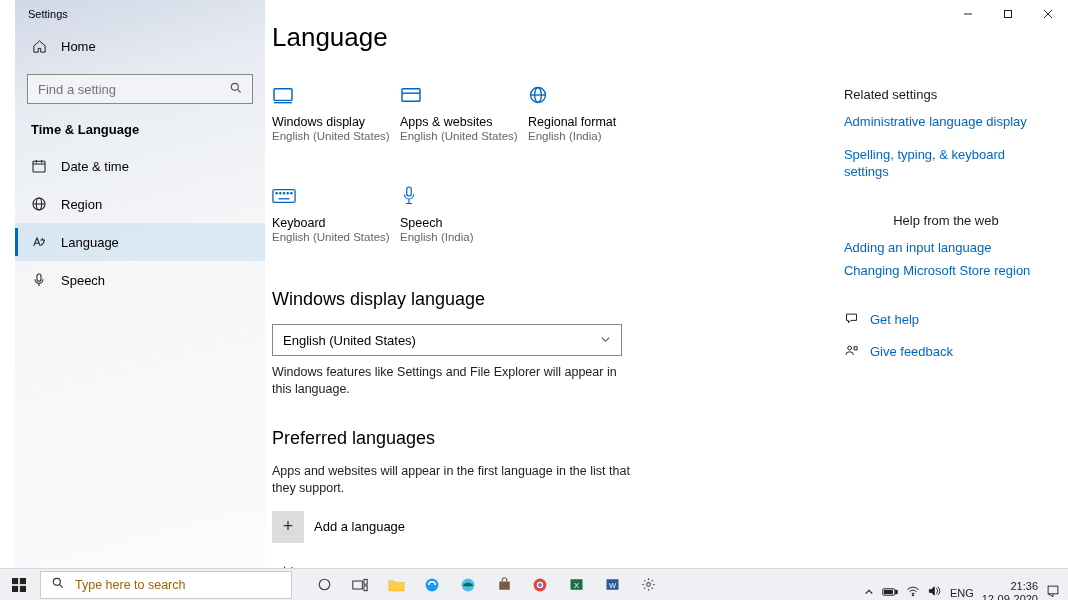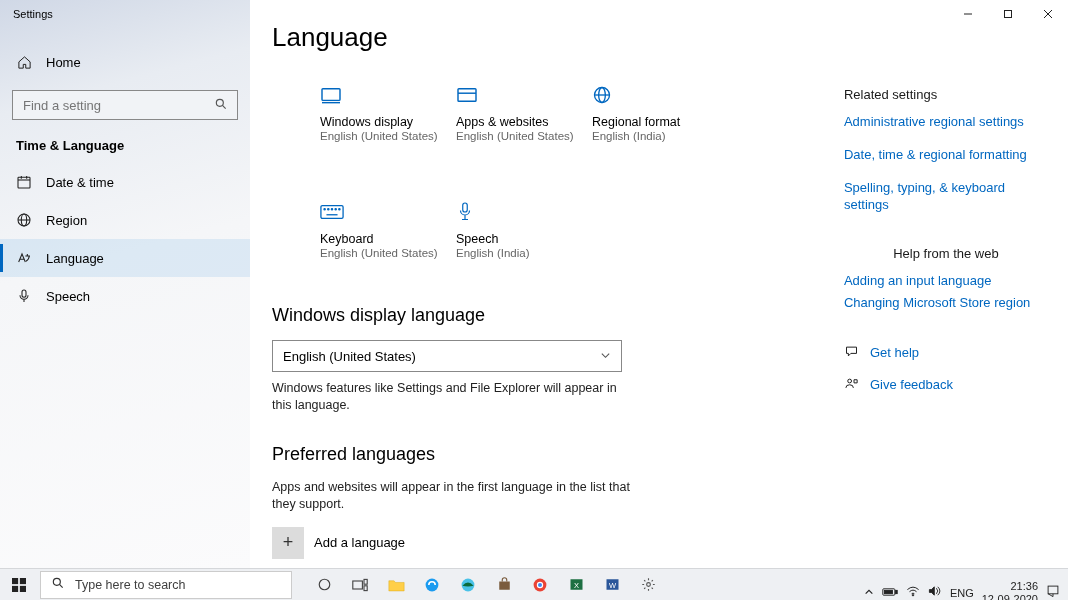--- a/index.html
+++ b/index.html
@@ -5,42 +5,42 @@
 * { margin: 0; padding: 0; box-sizing: border-box; font-family: "Segoe UI", Tahoma, sans-serif; }
 body { background: #fff; width: 1068px; height: 600px; overflow: hidden; position: relative; }
 
 
 .titlebar { height: 28px; display: flex; align-items: center; }
 .titlebar .title { font-size: 11px; padding-left: 13px; color: #000; }
 .winctrls { position: absolute; right: 0; top: 0; display: flex; }
 .winctrl { width: 40px; height: 28px; display: flex; align-items: center; justify-content: center; font-size: 11px; color: #222; }
 
 
-.sidebar { position: absolute; left: 0; top: 0; width: 250px; height: 568px;
-  background: linear-gradient(165deg, #d0d8e6 0%, #e8ecf2 18%, #f5f6f8 45%, #fbfbfc 100%); padding-top: 36px; }
+.sidebar { position: absolute; left: 15px; top: 0; width: 250px; height: 568px;
+  background: linear-gradient(165deg, #d0d8e6 0%, #e8ecf2 18%, #f5f6f8 45%, #fbfbfc 100%); padding-top: 20px; }
 .home-row { display: flex; align-items: center; height: 36px; padding-left: 16px; margin-top: 8px; cursor: default; }
 .home-row .icon { width: 16px; height: 16px; display: inline-flex; align-items: center; justify-content: center; }
 .home-row .lbl { margin-left: 14px; font-size: 13px; }
 .search-wrap { margin: 10px 12px 0 12px; }
 .search { width: 100%; height: 30px; border: 1px solid #888; background: #f1f3f6; font-size: 13px; padding: 0 30px 0 10px; color: #555; }
 .search-wrap { position: relative; }
 .search-ico { position: absolute; right: 10px; top: 7px; color: #555; font-size: 13px; }
 .group-hdr { font-size: 13px; font-weight: 600; padding: 18px 0 10px 16px; }
 .nav-item { display: flex; align-items: center; height: 38px; padding-left: 16px; font-size: 13px; cursor: default; position: relative; }
 .nav-item .icon { width: 16px; height: 16px; display: inline-flex; align-items: center; justify-content: center; }
 .nav-item .lbl { margin-left: 14px; }
 .nav-item.active { background: rgba(0,120,215,0.10); }
 .nav-item.active::before { content: ""; position: absolute; left: 0; top: 5px; bottom: 5px; width: 3px; background: #0067c0; }
 
 
 .main { position: absolute; left: 250px; top: 0; right: 0; bottom: 32px; padding: 22px 20px 0 22px; overflow: hidden; }
 .page-title { font-size: 26px; font-weight: 500; margin-bottom: 28px; }
 .content-row { display: flex; }
 .content-col { width: 570px; }
-.cards { display: flex; flex-wrap: wrap; gap: 18px; margin-left: 48px; }
+.cards { display: flex; flex-wrap: wrap; gap: 10px; }
 .card { width: 118px; margin-bottom: 20px; }
 .card .cicon { color: #0067c0; height: 28px; display: flex; align-items: center; }
 .card .ctitle { font-size: 12.5px; color: #000; margin-top: 6px; }
 .card .csub { font-size: 11.5px; color: #666; margin-top: 1px; }
 
 .section-hdr { font-size: 18px; font-weight: 500; margin-top: 26px; margin-bottom: 14px; }
 .dd { width: 350px; height: 32px; border: 1px solid #888; display: flex; align-items: center; justify-content: space-between; padding: 0 10px; font-size: 13px; background: #fff; }
 .note { font-size: 12.5px; color: #222; margin-top: 8px; max-width: 350px; line-height: 1.35; }
 .addlang { display: flex; align-items: center; margin-top: 14px; }
 .addlang .plusbox { width: 32px; height: 32px; background: #dcdcdc; display: flex; align-items: center; justify-content: center; font-size: 18px; color: #333; }
@@ -55,21 +55,21 @@
 .rail .rhdr.mt { margin-top: 32px; text-align: center; }
 .rail a { display: block; font-size: 13px; color: #0067c0; text-decoration: none; margin-bottom: 16px; line-height: 1.3; }
 .rail .helprow { display: flex; align-items: center; margin-top: 32px; }
 .rail .helprow .hicon { width: 16px; margin-right: 10px; color: #333; font-size: 13px; }
 .rail .helprow a { margin-bottom: 0; }
 .rail .helprow + .helprow { margin-top: 14px; }
 
 
 .taskbar { position: absolute; left: 0; right: 0; bottom: 0; height: 32px; background: #eef0f3; border-top: 1px solid #d5d7da; display: flex; align-items: center; }
 .start { width: 38px; height: 32px; display: flex; align-items: center; justify-content: center; }
-.tbsearch { width: 252px; height: 28px; background: #fff; border: 1px solid #ccc; margin: 0 2px; display: flex; align-items: center; padding: 0 10px; font-size: 12.5px; color: #404040; }
+.tbsearch { width: 252px; height: 28px; background: #fff; border: 1px solid #ccc; margin: 0 2px; display: flex; align-items: center; padding: 0 10px; font-size: 12.5px; color: #a16207; }
 .tbsearch .sico { margin-right: 10px; }
 .tbicons { display: flex; align-items: center; gap: 0; margin-left: 12px; }
 .tbicon { width: 36px; height: 32px; display: flex; align-items: center; justify-content: center; font-size: 15px; }
 .tray { position: absolute; right: 0; top: 16px; bottom: 0; display: flex; align-items: center; gap: 8px; padding-right: 8px; font-size: 11px; color: #222; }
 .tray .clock { text-align: right; line-height: 1.1; }
 .tray .trayico { font-size: 12px; }
 </style>
 </head>
 <body>
 
@@ -241,22 +241,21 @@
               <path d="M3 19 L8 6 L13 19 M5 15 H11"></path>
               <path d="M13 8 H22 M17 8 V5 M14 18 Q19 16 21 8"></path>
             </svg>
         </span>
         <span class="lbl">English (United States)</span>
       </div>
     </div>
 
     <div class="rail">
       <div class="rhdr">Related settings</div>
-      <a href="#">Administrative regional settings</a>
-      <a href="#">Date, time &amp; regional formatting</a>
+      <a href="#">Administrative language display</a>
       <a href="#">Spelling, typing, &amp; keyboard settings</a>
 
       <div class="rhdr mt">Help from the web</div>
       <a href="#" style="margin-bottom:6px">Adding an input language</a>
       <a href="#">Changing Microsoft Store region</a>
 
       <div class="helprow">
         <span class="hicon"><svg width="15" height="15" viewBox="0 0 24 24" fill="none" stroke="#222" stroke-width="1.6">
               <path d="M4 5 h16 v10 h-9 l-4 4 v-4 h-3 z"></path>
             </svg></span>

